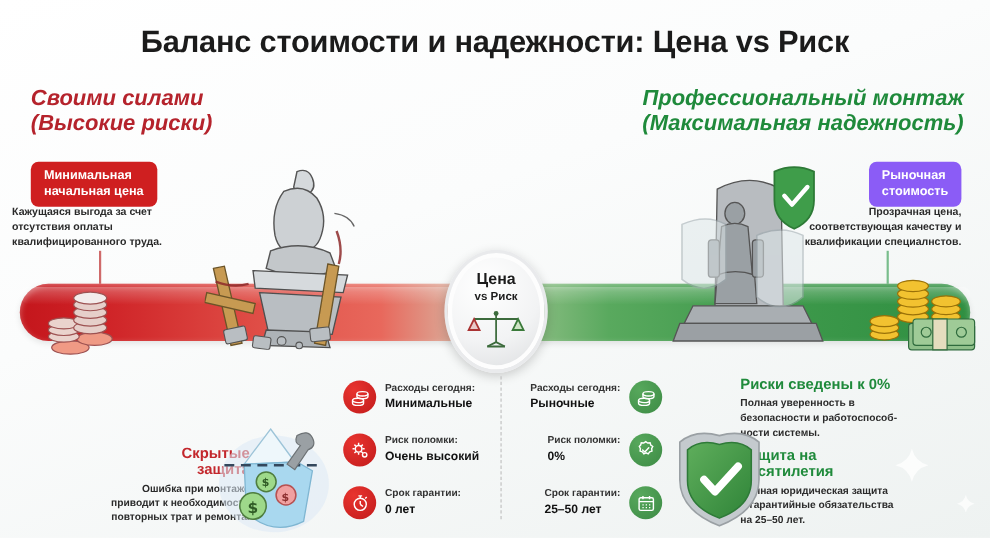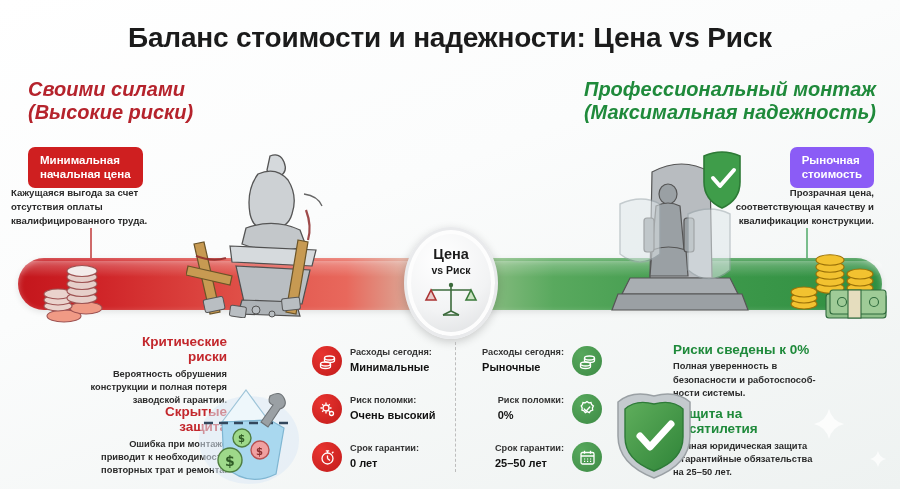--- a/index.html
+++ b/index.html
@@ -136,21 +136,21 @@
 начальная цена</div>
   <div class="badge-desc left">Кажущаяся выгода за счет
 отсутствия оплаты
 квалифицированного труда.</div>
   <div class="stem left"></div>
 
   <div class="badge green">Рыночная
 стоимость</div>
   <div class="badge-desc right">Прозрачная цена,
 соответствующая качеству и
-квалификации конструкции.</div>
+квалификации специалнстов.</div>
   <div class="stem right"></div>
 
   <div class="bar-wrap">
     <div class="bar"></div>
     <div class="bar-gloss"></div>
   </div>
 
   <div class="ill" style="left:34px; top:262px;">
     <svg width="86" height="62" viewBox="0 0 86 62">
       <g stroke="#9d5252" stroke-width="1.1">
@@ -267,27 +267,20 @@
       <g stroke="#2f6b3d" stroke-width="1.1">
         <rect x="40" y="46" width="60" height="24" rx="3" fill="#8fc08a"></rect>
         <rect x="44" y="42" width="56" height="24" rx="3" fill="#9fcb97"></rect>
         <rect x="62" y="42" width="13" height="28" fill="#e5ddbe"></rect>
         <circle cx="56" cy="54" r="4.5" fill="none"></circle>
         <circle cx="88" cy="54" r="4.5" fill="none"></circle>
       </g>
     </svg>
   </div>
 
-  <div class="blk l" id="blk-crit">
-    <div class="h">Критические
-риски</div>
-    <div class="p">Вероятность обрушения
-конструкции и полная потеря
-заводской гарантии.</div>
-  </div>
   <div class="blk l" id="blk-hidden">
     <div class="h">Скрытые
 защита</div>
     <div class="p">Ошибка при монтаже
 приводит к необходимости
 повторных трат и ремонта.</div>
   </div>
 
   <div class="ill" style="left:196px; top:380px;">
     <svg width="106" height="104" viewBox="0 0 106 104">

